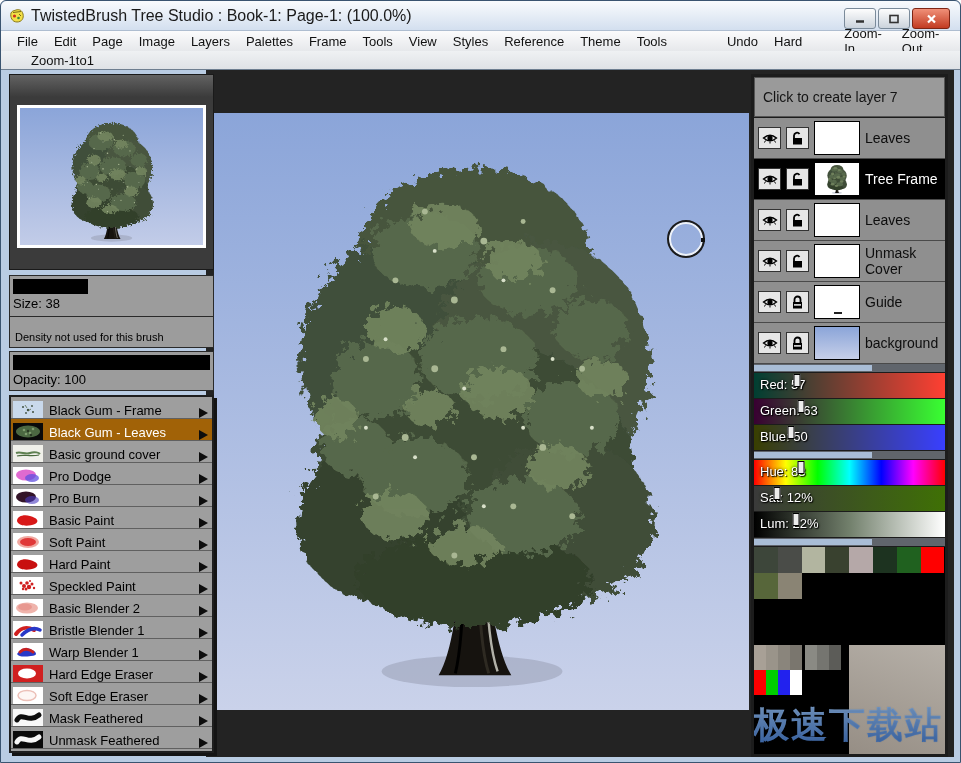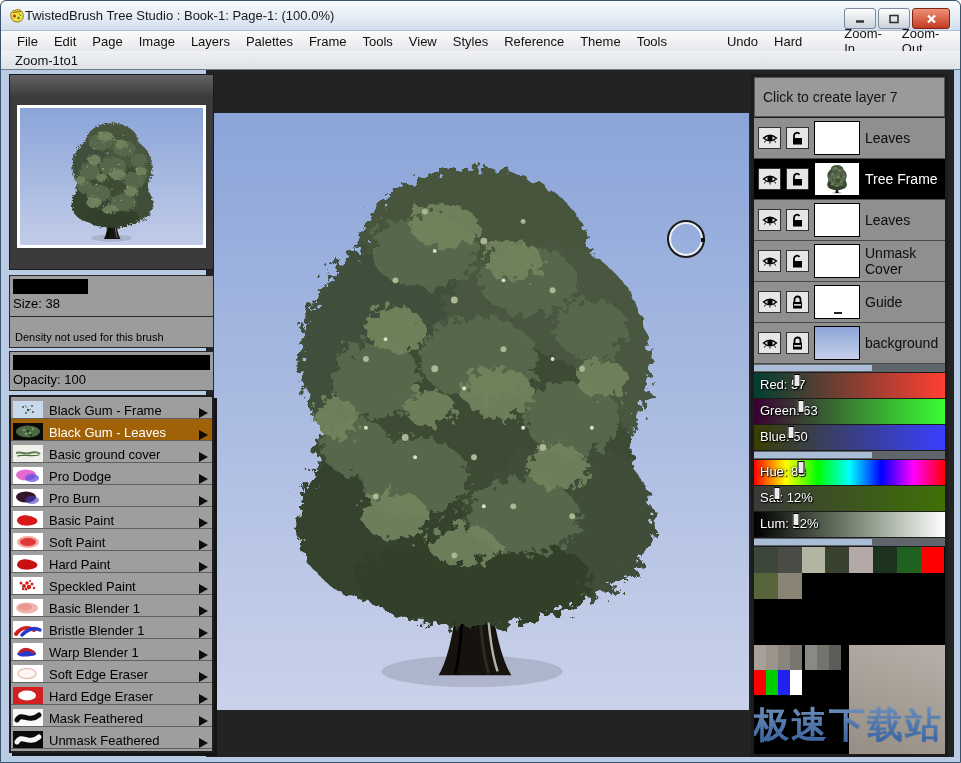--- a/index.html
+++ b/index.html
@@ -5,35 +5,35 @@
   html,body{margin:0;padding:0;background:#fff;}
   body{width:961px;height:763px;position:relative;overflow:hidden;
        font-family:"Liberation Sans",sans-serif;-webkit-font-smoothing:antialiased;}
   .window{position:absolute;inset:0;background:#B9CCE3;border:1px solid #3A5470;
           border-radius:6px 6px 0 0;box-sizing:border-box;}
   
   .titlebar{position:absolute;top:0;left:0;right:0;height:30px;
             background:linear-gradient(#F9FBFD,#D3DFEF);
             border-radius:6px 6px 0 0;border-bottom:1px solid #AEBDD0;
             display:flex;align-items:center;padding-left:8px;box-sizing:border-box;}
-  .title-text{font-size:13px;color:#1a1a1a;}
+  .title-text{font-size:16px;color:#1a1a1a;margin-left:6px;}
   .winbtns{position:absolute;top:7px;right:10px;display:flex;gap:2px;}
   .winbtn{width:30px;height:19px;border:1px solid #7A8A9A;border-radius:3px;
           background:linear-gradient(#FDFDFD,#CBD3DC);display:flex;align-items:center;justify-content:center;}
   .winbtn.close{width:36px;background:linear-gradient(#F09078,#C23B22);border-color:#7E2514;}
   
   .menubar{position:absolute;top:30px;left:0;right:0;height:20px;
            background:linear-gradient(#FBFBFC,#E6E8EB);display:flex;align-items:center;
            padding-left:8px;font-size:13px;color:#111;}
   .menubar .mi{padding:0 8px;cursor:default;}
   .mi.gap-undo{margin-left:44px;}
   .mi.gap-zoom{margin-left:26px;}
   .menubar2{position:absolute;top:50px;left:0;right:0;height:18px;
             background:linear-gradient(#EFF1F3,#DFE2E6);border-bottom:1px solid #6E7E90;
-            display:flex;align-items:center;padding-left:6px;font-size:13px;color:#111;}
+            display:flex;align-items:center;padding-left:22px;font-size:13px;color:#111;}
   .menubar2 .mi{padding:0 8px;}
   
   .content{position:absolute;top:69px;left:0;right:0;bottom:0;background:#B9CCE3;}
   .center-dark{position:absolute;left:205px;top:0;width:748px;height:687px;background:#232323;}
   .canvas{position:absolute;left:213px;top:43px;width:535px;height:597px;
           background:linear-gradient(#8BA5D9,#CAD2EA);overflow:hidden;}
   .tree-big{position:absolute;left:62px;top:20px;width:396px;height:560px;}
   .cursor-ring{position:absolute;left:453px;top:107px;width:38px;height:38px;border-radius:50%;
                border:2px solid #1b1b1b;box-shadow:inset 0 0 0 2px #eef2f8;box-sizing:border-box;}
   .cursor-ring::after{content:"";position:absolute;right:-2px;top:16px;width:4px;height:4px;background:#111;}
@@ -382,21 +382,21 @@
             </svg>
           <span class="bname">Speckled Paint</span>
           <span class="barrow"></span>
         </div>
         <div class="brush-row">
           <svg class="bicon" viewBox="0 0 30 17">
               <rect width="30" height="17" fill="#fff"></rect>
               <ellipse cx="14" cy="9" rx="11" ry="5.5" fill="#EFB4AC"></ellipse>
               <ellipse cx="12" cy="8" rx="7" ry="3.5" fill="#E89890"></ellipse>
             </svg>
-          <span class="bname">Basic Blender 1</span>
+          <span class="bname">Basic Blender 2</span>
           <span class="barrow"></span>
         </div>
         <div class="brush-row">
           <svg class="bicon" viewBox="0 0 30 17">
               <rect width="30" height="17" fill="#fff"></rect>
               <path d="M3 13 C9 5 15 6 21 9" stroke="#D02020" stroke-width="4" fill="none" stroke-linecap="round"></path>
               <path d="M9 14 C15 8 21 6 27 9" stroke="#2838C8" stroke-width="3.5" fill="none" stroke-linecap="round"></path>
             </svg>
           <span class="bname">Bristle Blender 1</span>
           <span class="barrow"></span>
@@ -405,32 +405,32 @@
           <svg class="bicon" viewBox="0 0 30 17">
               <rect width="30" height="17" fill="#fff"></rect>
               <path d="M4 11 C8 5 14 4 19 7 C24 9 25 13 18 13 C11 14 6 14 4 11 Z" fill="#2838C8"></path>
               <path d="M7 9 C11 5 17 6 20 9" stroke="#C82020" stroke-width="3" fill="none" stroke-linecap="round"></path>
             </svg>
           <span class="bname">Warp Blender 1</span>
           <span class="barrow"></span>
         </div>
         <div class="brush-row">
           <svg class="bicon" viewBox="0 0 30 17">
-              <rect width="30" height="17" fill="#fff"></rect>
-              <ellipse cx="14" cy="8.5" rx="9" ry="5" fill="#FDF6F4" stroke="#ECC0B8" stroke-width="1.5"></ellipse>
-            </svg>
-          <span class="bname">Soft Edge Eraser</span>
-          <span class="barrow"></span>
-        </div>
-        <div class="brush-row">
-          <svg class="bicon" viewBox="0 0 30 17">
               <rect width="30" height="17" fill="#D02020"></rect>
               <ellipse cx="14" cy="8.5" rx="9" ry="5" fill="#FFFFFF"></ellipse>
             </svg>
           <span class="bname">Hard Edge Eraser</span>
+          <span class="barrow"></span>
+        </div>
+        <div class="brush-row">
+          <svg class="bicon" viewBox="0 0 30 17">
+              <rect width="30" height="17" fill="#fff"></rect>
+              <ellipse cx="14" cy="8.5" rx="9" ry="5" fill="#FDF6F4" stroke="#ECC0B8" stroke-width="1.5"></ellipse>
+            </svg>
+          <span class="bname">Soft Edge Eraser</span>
           <span class="barrow"></span>
         </div>
         <div class="brush-row">
           <svg class="bicon" viewBox="0 0 30 17">
               <rect width="30" height="17" fill="#F8F8F8"></rect>
               <path d="M4 11 C9 2 15 15 26 6" stroke="#0C0C0C" stroke-width="5" fill="none" stroke-linecap="round"></path>
             </svg>
           <span class="bname">Mask Feathered</span>
           <span class="barrow"></span>
         </div>

